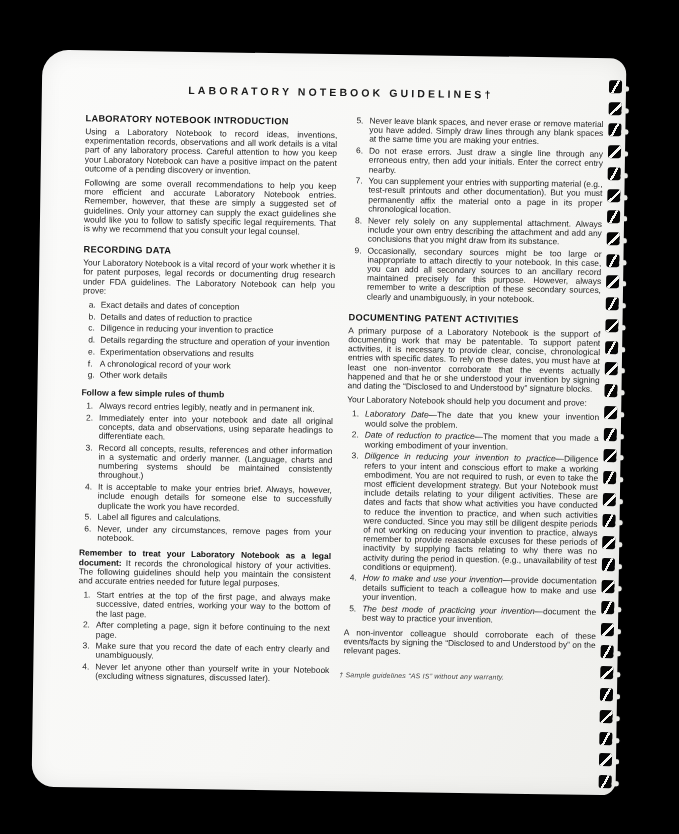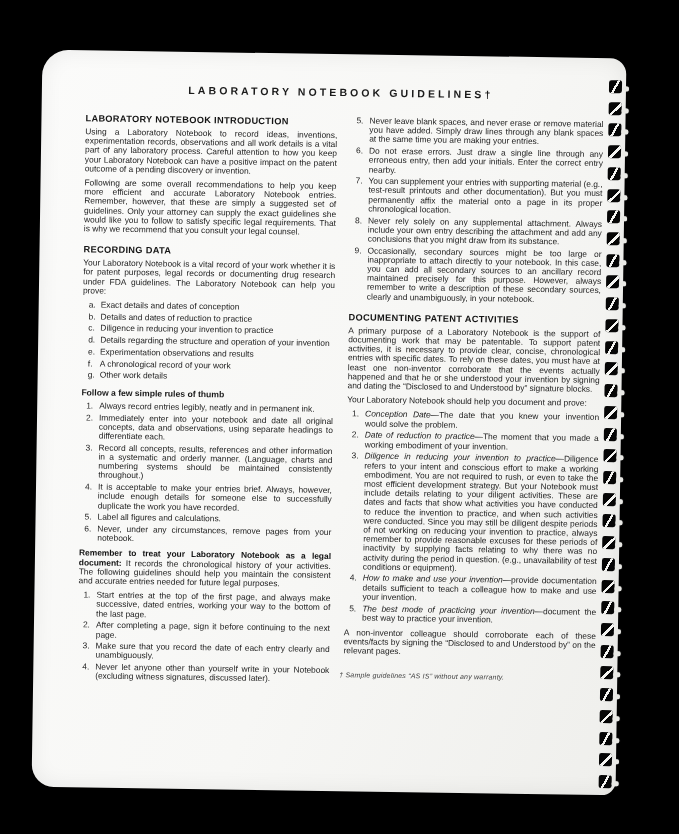--- a/index.html
+++ b/index.html
@@ -212,21 +212,21 @@
           <li>Never leave blank spaces, and never erase or remove material you have added. Simply draw lines through any blank spaces at the same time you are making your entries.</li>
           <li>Do not erase errors. Just draw a single line through any erroneous entry, then add your initials. Enter the correct entry nearby.</li>
           <li>You can supplement your entries with supporting material (e.g., test-result printouts and other documentation). But you must permanently affix the material onto a page in its proper chronological location.</li>
           <li>Never rely solely on any supplemental attachment. Always include your own entry describing the attachment and add any conclusions that you might draw from its substance.</li>
           <li>Occasionally, secondary sources might be too large or inappropriate to attach directly to your notebook. In this case, you can add all secondary sources to an ancillary record maintained precisely for this purpose. However, always remember to write a description of these secondary sources, clearly and unambiguously, in your notebook.</li>
         </ol>
         <h2 class="sec-heading">DOCUMENTING PATENT ACTIVITIES</h2>
         <p class="para">A primary purpose of a Laboratory Notebook is the support of documenting work that may be patentable. To support patent activities, it is necessary to provide clear, concise, chronological entries with specific dates. To rely on these dates, you must have at least one non-inventor corroborate that the events actually happened and that he or she understood your invention by signing and dating the “Disclosed to and Understood by” signature blocks.</p>
         <p class="para">Your Laboratory Notebook should help you document and prove:</p>
         <ol class="blist decimal" style="counter-reset: li 0;">
-          <li><em>Conception Date</em>—The date that you knew your invention would solve the problem.</li>
+          <li><em>Laboratory Date</em>—The date that you knew your invention would solve the problem.</li>
           <li><em>Date of reduction to practice</em>—The moment that you made a working embodiment of your invention.</li>
           <li><em>Diligence in reducing your invention to practice</em>—Diligence refers to your intent and conscious effort to make a working embodiment. You are not required to rush, or even to take the most efficient development strategy. But your Notebook must include details relating to your diligent activities. These are dates and facts that show what activities you have conducted to reduce the invention to practice, and when such activities were conducted. Since you may still be diligent despite periods of not working on reducing your invention to practice, always remember to provide reasonable excuses for these periods of inactivity by supplying facts relating to why there was no activity during the period in question. (e.g., unavailability of test conditions or equipment).</li>
           <li><em>How to make and use your invention</em>—provide documentation details sufficient to teach a colleague how to make and use your invention.</li>
           <li><em>The best mode of practicing your invention</em>—document the best way to practice your invention.</li>
         </ol>
         <p class="para">A non-inventor colleague should corroborate each of these events/facts by signing the “Disclosed to and Understood by” on the relevant pages.</p>
         <p class="footnote">† Sample guidelines “AS IS” without any warranty.</p>
       </div>
   </div>
 </div>

